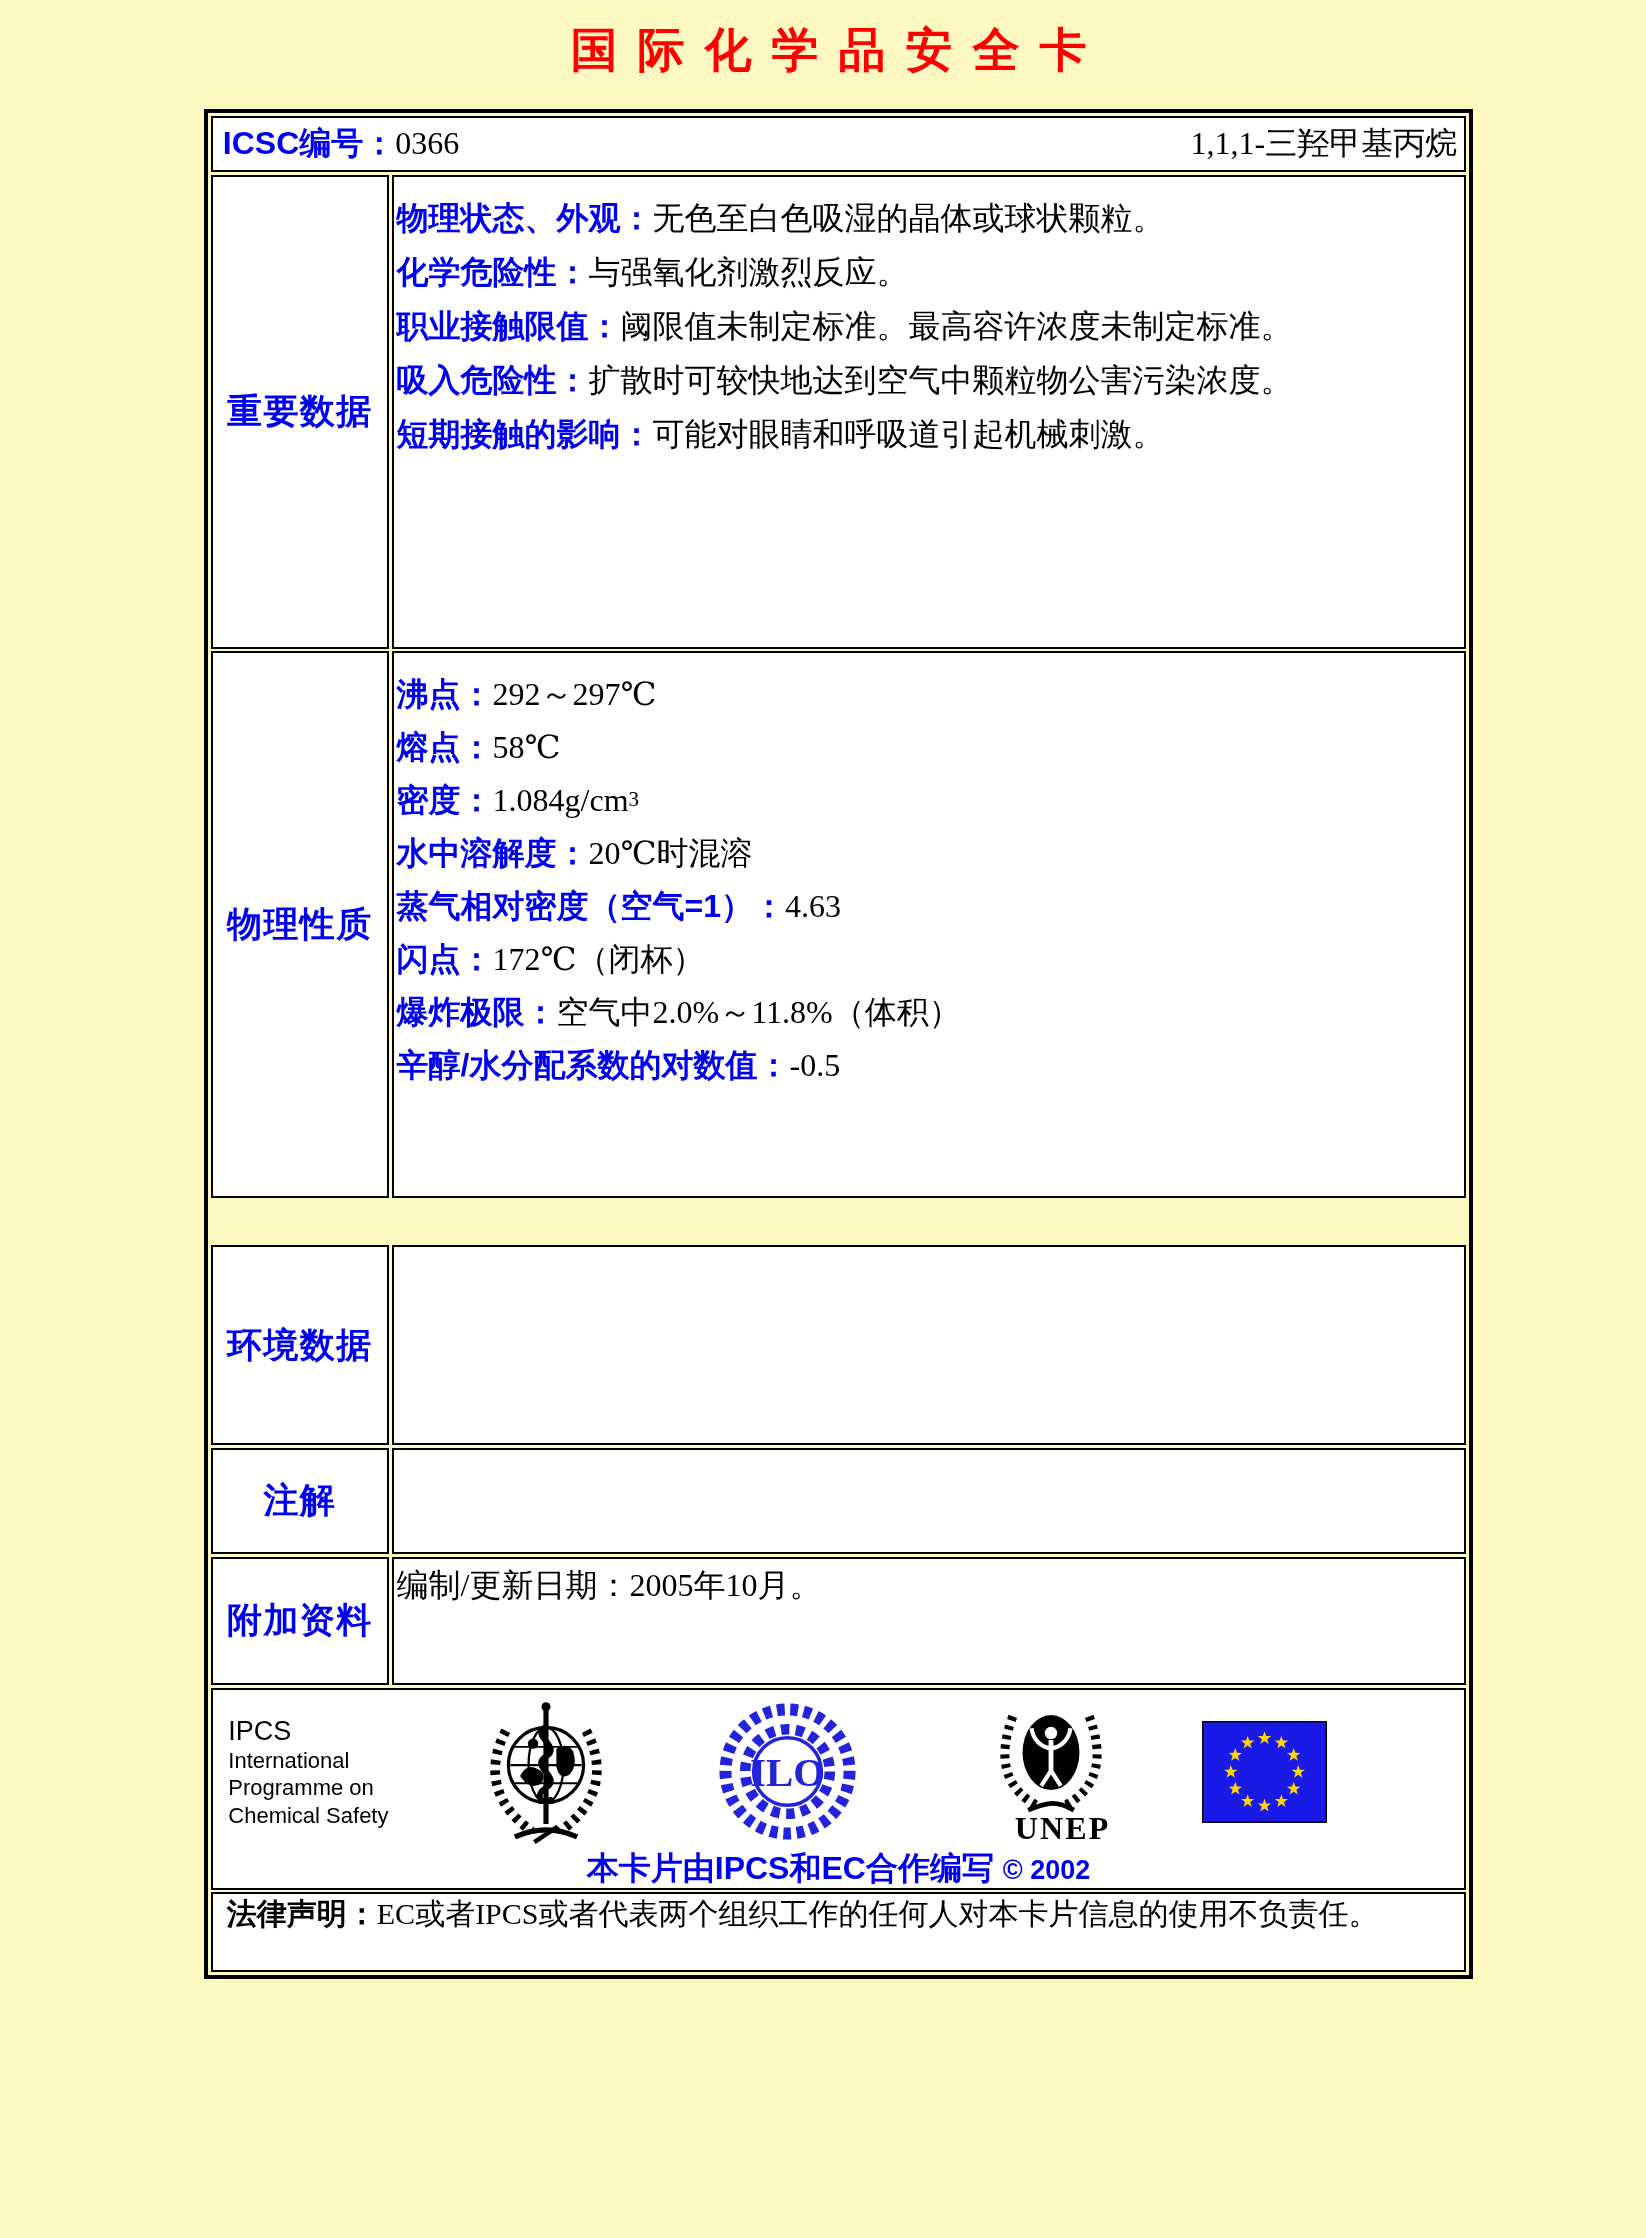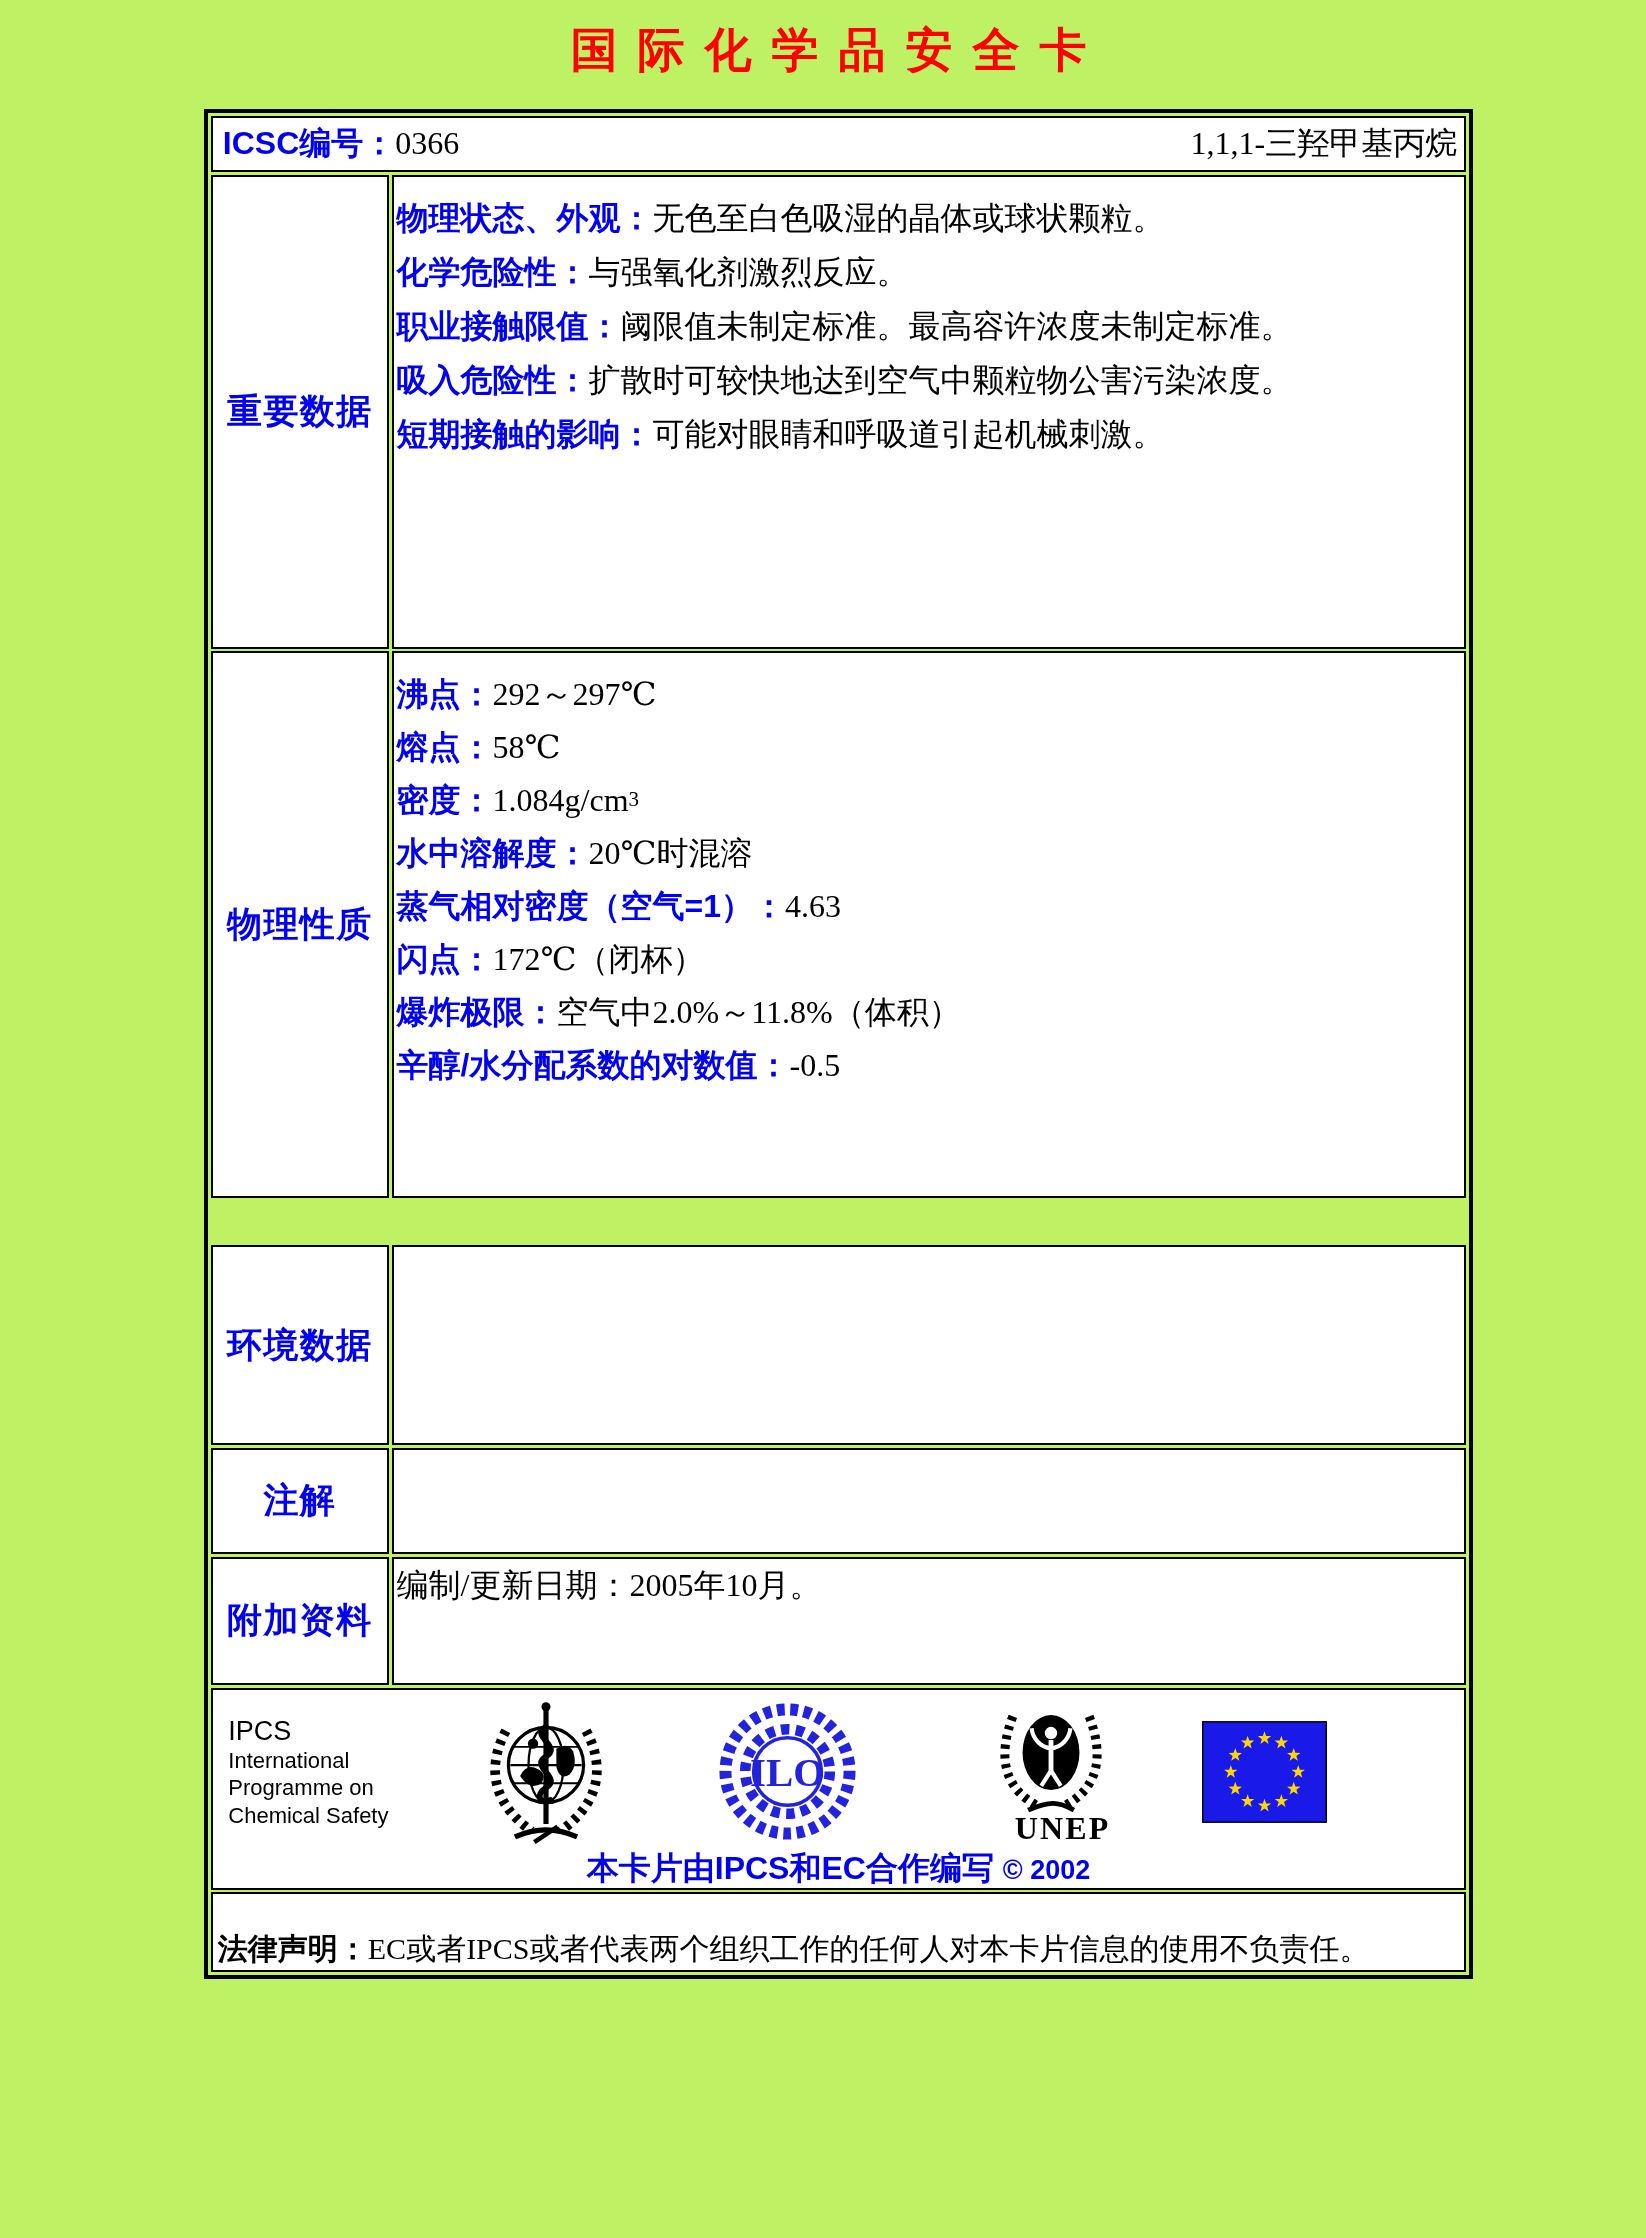--- a/index.html
+++ b/index.html
@@ -1,16 +1,16 @@
 <!DOCTYPE html>
 <html style="font-size:11.3px"><head>
 <meta charset="utf-8">
 <style>
   html,body{margin:0;padding:0;background:#ffffff;}
-  .page{position:relative;width:1647px;height:2239px;background:#bef264;overflow:hidden;
+  .page{position:relative;width:1647px;height:2239px;background:#fef9c3;overflow:hidden;
         font-family:"Liberation Sans","DejaVu Sans",sans-serif;}
   .title{position:absolute;top:20px;left:204px;width:1269px;height:59px;line-height:59px;
          text-align:center;color:#ff0000;font-weight:bold;font-size:47px;letter-spacing:20px;
          font-family:"Liberation Sans","DejaVu Sans",sans-serif;}
   .tbl{position:absolute;left:204px;top:109px;width:1269px;box-sizing:border-box;
        border:4.2px solid #000;padding:2.8px;display:flex;flex-direction:column;gap:2.8px;}
   .row{display:flex;gap:2.8px;}
   .cell{border:2.1px solid #000;box-sizing:border-box;background:#fff;}
   .lblcell{flex:0 0 178px;display:flex;align-items:center;justify-content:center;}
   .rowlabel{color:#0000ee;font-weight:bold;font-size:35px;letter-spacing:1.4px;}
@@ -28,21 +28,21 @@
   .logocell{flex:1;display:flex;flex-direction:column;justify-content:space-between;padding:7px 0 4.2px 0;}
   .logorow{display:flex;align-items:center;padding-left:15.5px;}
   .ipcsblock{width:190px;color:#000;}
   .ipcs-t{font-weight:normal;font-size:27px;line-height:32px;}
   .ipcs-s{font-size:22px;line-height:27.5px;}
   .unepwrap{display:flex;flex-direction:column;align-items:flex-end;}
   .unep-t{font-family:"Liberation Serif","DejaVu Serif",serif;font-weight:bold;font-size:32px;
           letter-spacing:2.1px;color:#000;margin-top:-4.2px;}
   .caption{text-align:center;color:#0000ee;font-weight:bold;font-size:32px;}
   .cap-c{font-size:27px;font-weight:bold;}
-  .legalcell{flex:1;display:flex;align-items:flex-end;padding:0 5px;}
+  .legalcell{flex:1;display:flex;align-items:flex-start;padding:0 14px;}
   .legal-lbl{font-weight:bold;font-size:30px;color:#000;}
   .legal-txt{font-size:30px;color:#000;font-family:"Liberation Serif","DejaVu Serif",serif;}
   .mWHO{margin-left:63px;}
   .mILO{margin-left:106px;}
   .mUNEP{margin-left:134px;}
   .mEU{margin-left:92px;}
 </style>
 </head>
 <body>
 

